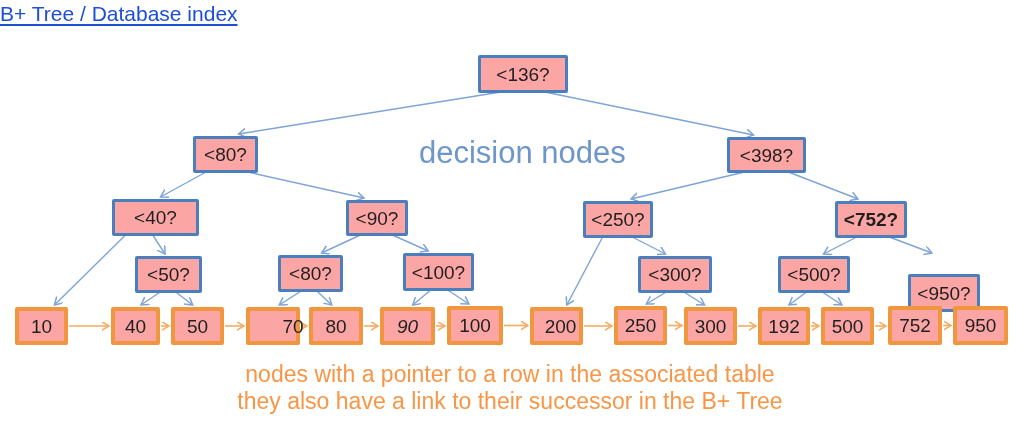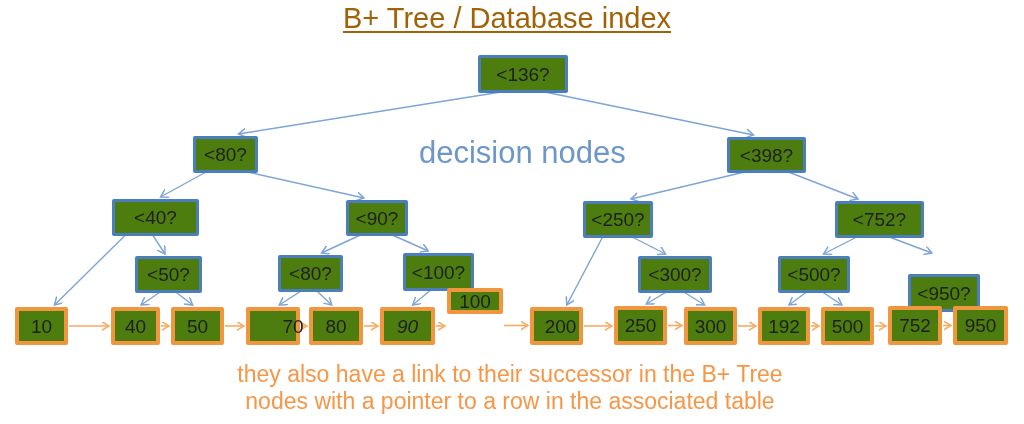--- a/index.html
+++ b/index.html
@@ -1,31 +1,31 @@
 <!DOCTYPE html>
 <html style="--decision-border: #4a7ebd; --leaf-border: #f0963e; --decision-label: #6d96cb; --caption: #f79646;"><head>
 <meta charset="utf-8">
 <style>
   html,body{margin:0;padding:0;background:#ffffff;}
   .stage{
     position:relative;width:1024px;height:424px;background:#ffffff;
     font-family:"Liberation Sans",sans-serif;overflow:hidden;
   }
   .title{
-    position:absolute;top:2px;left:0;width:1014px;text-align:center;
-    font-size:29px;color:#a16207;letter-spacing:0px;
+    position:absolute;top:2px;left:0;width:1014px;
+    font-size:21px;color:#1d4ed8;letter-spacing:0px;
   }
   .title .underlined{
     text-decoration:underline;
     text-decoration-thickness:2px;
     text-underline-offset:3px;
   }
   #edges-svg{position:absolute;left:0;top:0;width:1024px;height:424px;}
   #nodes-layer .node{
-    position:absolute;box-sizing:border-box;background:#4d7c0f;
+    position:absolute;box-sizing:border-box;background:#fca5a5;
     display:flex;align-items:center;justify-content:center;
     font-size:19px;color:#1f1f1f;border-radius:2px;line-height:1;
   }
   .node.decision{border:3px solid var(--decision-border,#4a7ebd);}
   .node.leaf{border:4px solid var(--leaf-border,#f0963e);}
   .decision-label{
     position:absolute;left:419px;top:135px;font-size:31px;
     color:var(--decision-label,#6d96cb);
   }
   .caption{
@@ -89,42 +89,42 @@
       <line x1="943" y1="325.5" x2="951" y2="325.5" stroke="#f6ab61" stroke-width="1.6" marker-end="url(#mo)"></line>
     </svg>
 
   <div id="nodes-layer">
       <div class="node decision" style="left: 478px; top: 55px; width: 90px; height: 38px;">&lt;136?</div>
       <div class="node decision" style="left: 193px; top: 136px; width: 65px; height: 37px;">&lt;80?</div>
       <div class="node decision" style="left: 727px; top: 137px; width: 79px; height: 36px;">&lt;398?</div>
       <div class="node decision" style="left: 112px; top: 199px; width: 87px; height: 37px;">&lt;40?</div>
       <div class="node decision" style="left: 346px; top: 200px; width: 62px; height: 36px;">&lt;90?</div>
       <div class="node decision" style="left: 583px; top: 201px; width: 70px; height: 37px;">&lt;250?</div>
-      <div class="node decision" style="left: 835px; top: 201px; width: 89px; height: 37px;">&lt;752?</div>
+      <div class="node decision" style="left: 835px; top: 201px; width: 72px; height: 37px; font-weight: bold;">&lt;752?</div>
       <div class="node decision" style="left: 135px; top: 256px; width: 67px; height: 37px;">&lt;50?</div>
       <div class="node decision" style="left: 278px; top: 255px; width: 65px; height: 37px;">&lt;80?</div>
       <div class="node decision" style="left: 403px; top: 253px; width: 71px; height: 38px;">&lt;100?</div>
       <div class="node decision" style="left: 638px; top: 256px; width: 74px; height: 37px;">&lt;300?</div>
       <div class="node decision" style="left: 778px; top: 256px; width: 72px; height: 37px;">&lt;500?</div>
       <div class="node decision" style="left: 908px; top: 255px; width: 72px; height: 38px; margin-top: 19px;">&lt;950?</div>
       <div class="node leaf" style="left: 15px; top: 307px; width: 53px; height: 38px;">10</div>
       <div class="node leaf" style="left: 111px; top: 307px; width: 49px; height: 38px;">40</div>
       <div class="node leaf" style="left: 171px; top: 307px; width: 53px; height: 38px;">50</div>
       <div class="node leaf" style="left: 246px; top: 307px; width: 54px; height: 38px; padding-left: 40px;">70</div>
       <div class="node leaf" style="left: 309px; top: 307px; width: 54px; height: 38px;">80</div>
       <div class="node leaf" style="left: 380px; top: 307px; width: 55px; height: 38px; font-style: italic;">90</div>
-      <div class="node leaf" style="left: 447px; top: 288px; width: 56px; height: 26px;">100</div>
+      <div class="node leaf" style="left: 447px; top: 306px; width: 56px; height: 39px;">100</div>
       <div class="node leaf" style="left: 530px; top: 307px; width: 53px; height: 38px; padding-left: 8px;">200</div>
       <div class="node leaf" style="left: 614px; top: 306px; width: 53px; height: 39px;">250</div>
       <div class="node leaf" style="left: 684px; top: 307px; width: 53px; height: 38px;">300</div>
       <div class="node leaf" style="left: 758px; top: 307px; width: 52px; height: 38px;">192</div>
       <div class="node leaf" style="left: 821px; top: 307px; width: 53px; height: 38px; text-align: right;">500</div>
       <div class="node leaf" style="left: 888px; top: 306px; width: 54px; height: 39px;">752</div>
       <div class="node leaf" style="left: 953px; top: 306px; width: 55px; height: 39px;">950</div>
     </div>
 
   <div class="decision-label">decision nodes</div>
 
   <div class="caption">
+    <div>nodes with a pointer to a row in the associated table</div>
     <div>they also have a link to their successor in the B+ Tree</div>
-    <div>nodes with a pointer to a row in the associated table</div>
   </div>
 </div>
 
 </body></html>

